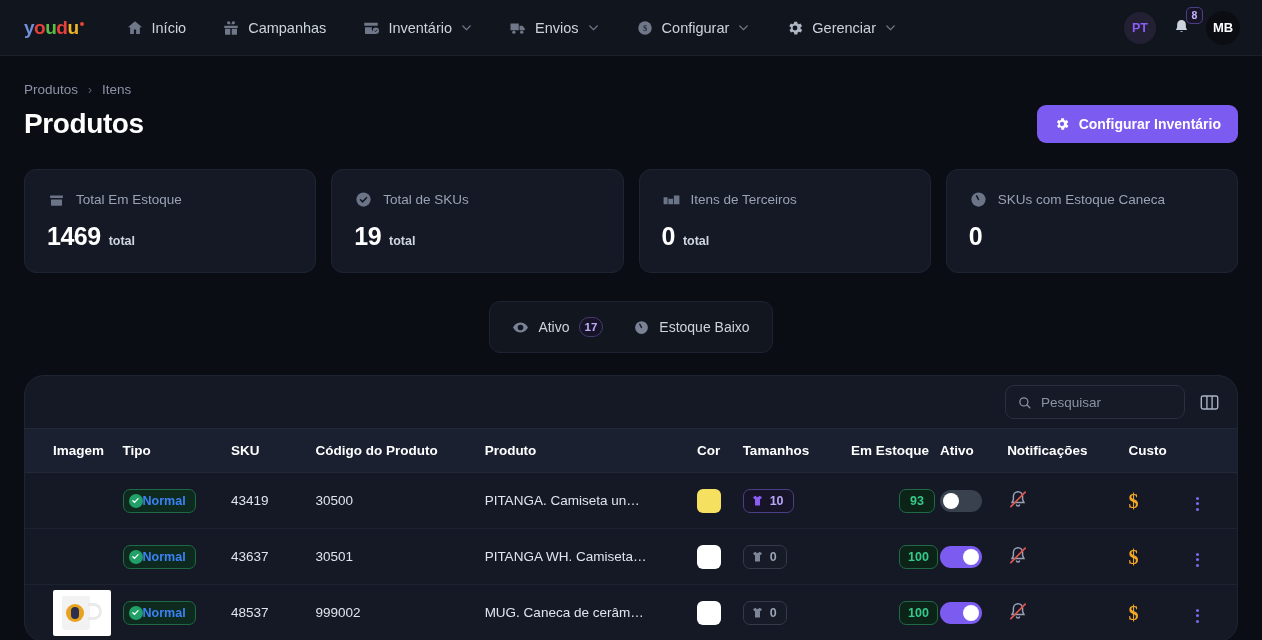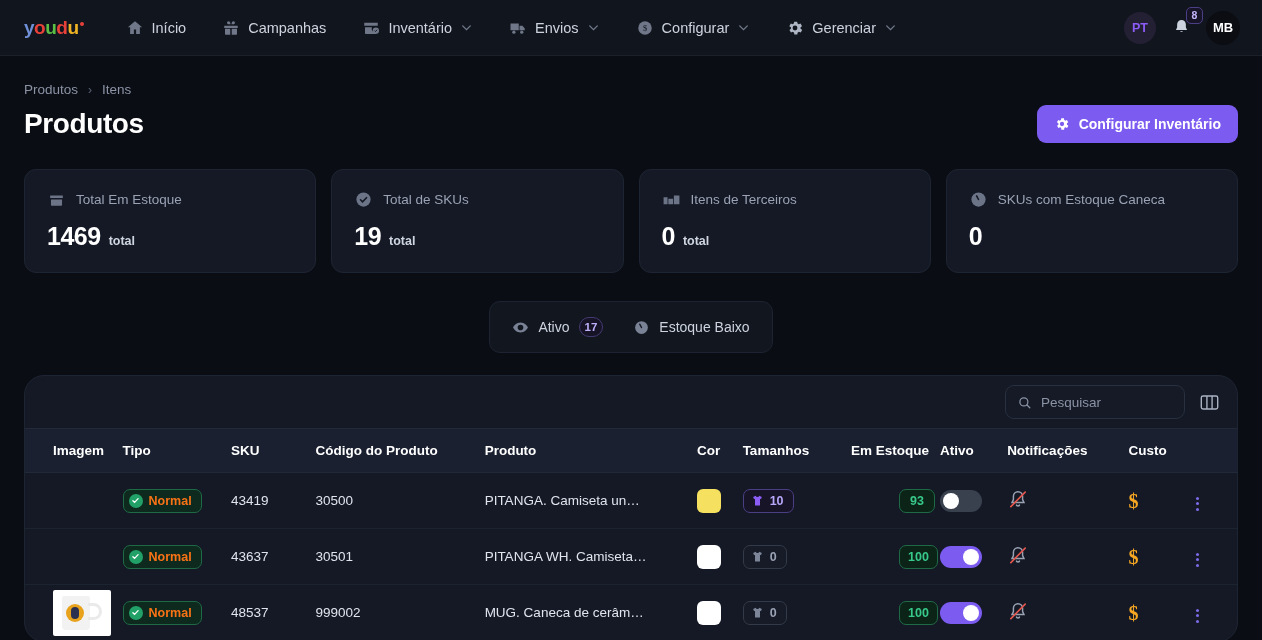--- a/index.html
+++ b/index.html
@@ -155,22 +155,22 @@
   .col-prod  { width: 196px; }
   .col-cor   { width: 42px; }
   .col-tam   { width: 100px; }
   .col-est   { width: 82px; }
   .col-ativo { width: 62px; }
   .col-not   { width: 112px; }
   .col-cust  { width: 54px; }
   .col-act   { width: 46px; }
 
   .pill-normal {
-    display: inline-flex; align-items: center; gap: 6px;
-    border: 1px solid #1f6a46; background: #0e2a1e; color: #f97316;
+    display: inline-flex; align-items: center; 
+    border: 1px solid #1f6a46; background: #0e2a1e; color: #3b82f6;
     border-radius: 7px; padding: 4px 9px 4px 5px; font-size: 12.5px; font-weight: 600;
   }
   .pill-normal .circ {
     width: 14px; height: 14px; border-radius: 50%; background: #21a167;
     display: inline-flex; align-items: center; justify-content: center; flex: 0 0 auto;
   }
   .pill-normal .circ svg { width: 9px; height: 9px; color: #fff; }
 
   .prodname { white-space: nowrap; overflow: hidden; text-overflow: ellipsis;
               max-width: 170px; display: block; }

